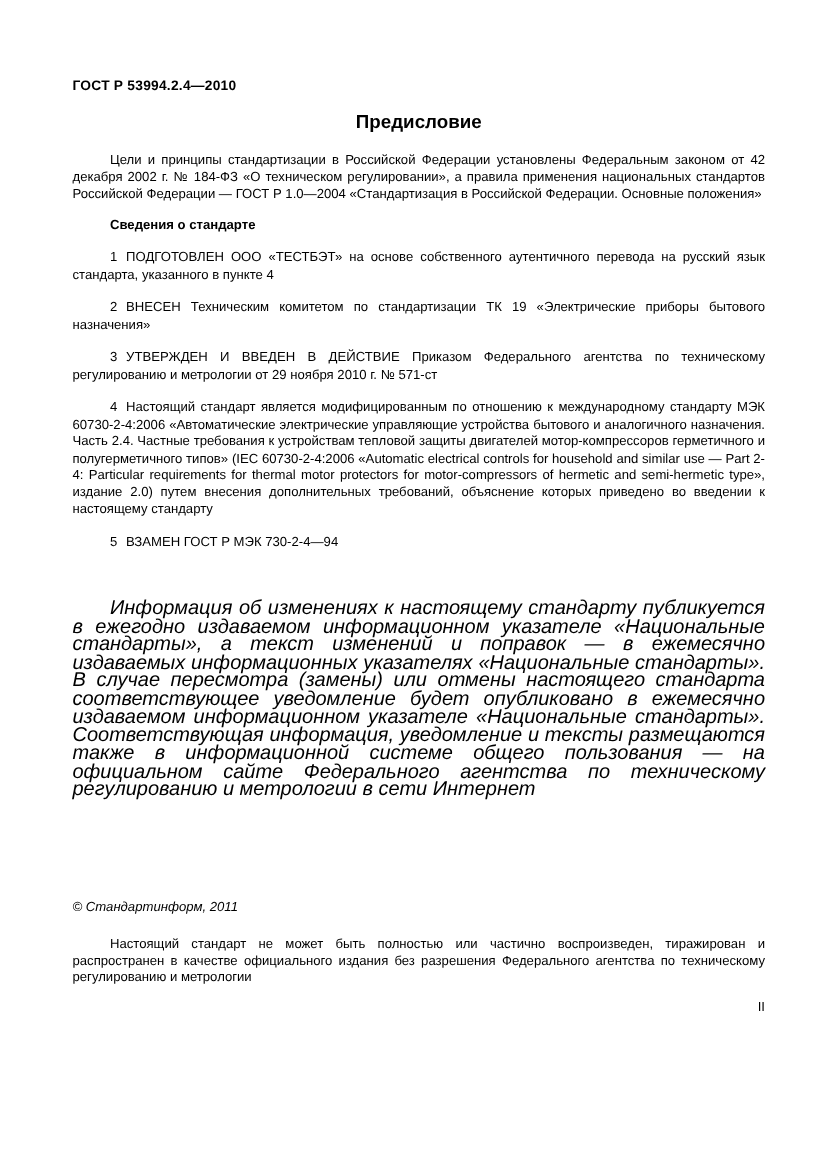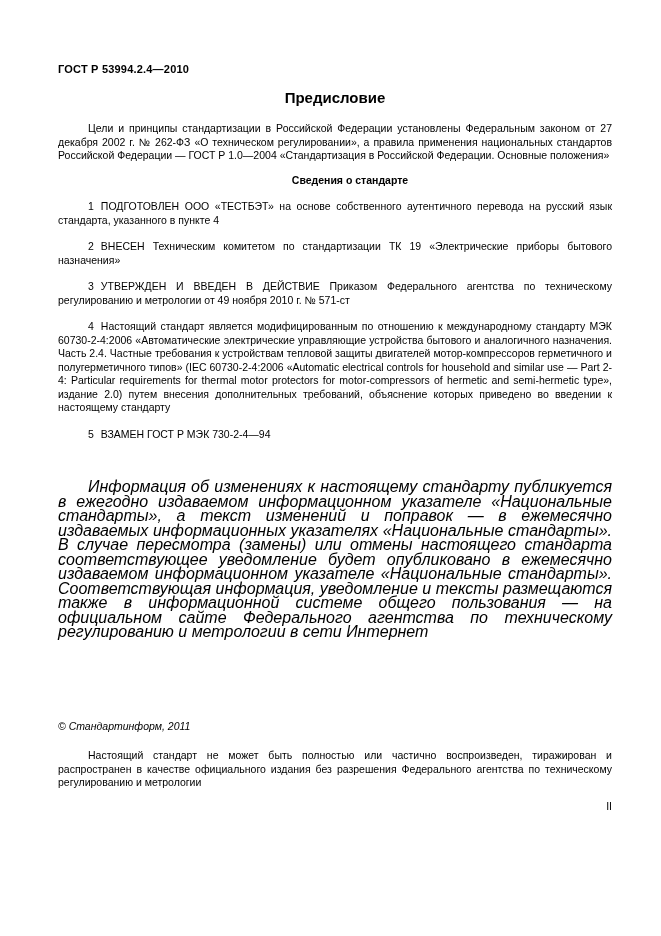--- a/index.html
+++ b/index.html
@@ -39,21 +39,20 @@
     text-align: justify;
   }
   .indent { text-indent: 30px; }
   .p-intro { margin-top: 16px; }
   .section-heading {
     margin-top: 11px;
     font-size: 10.5px;
     font-weight: bold;
     line-height: 13.5px;
     text-indent: 30px;
-    text-align: center;
   }
   .item { margin-top: 13px; }
   .item-first { margin-top: 13px; }
   .item-num { margin-right: 7px; }
   .notice {
     margin-top: 39px;
     font-size: 16px;
     font-style: italic;
     line-height: 14.5px;
     text-align: justify;
@@ -75,29 +74,29 @@
 </style>
 </head>
 <body>
 
 <div class="page">
 
   <header class="doc-code">ГОСТ Р 53994.2.4—2010</header>
 
   <h1 class="title">Предисловие</h1>
 
-  <p class="body-text indent p-intro">Цели и принципы стандартизации в Российской Федерации установлены Федеральным законом от 27 декабря 2002 г. № 262-ФЗ «О техническом регулировании», а правила применения национальных стандартов Российской Федерации — ГОСТ Р 1.0—2004 «Стандартизация в Российской Федерации. Основные положения»</p>
+  <p class="body-text indent p-intro">Цели и принципы стандартизации в Российской Федерации установлены Федеральным законом от 42 декабря 2002 г. № 184-ФЗ «О техническом регулировании», а правила применения национальных стандартов Российской Федерации — ГОСТ Р 1.0—2004 «Стандартизация в Российской Федерации. Основные положения»</p>
 
   <h2 class="section-heading">Сведения о стандарте</h2>
 
   <p class="body-text indent item item-first"><span class="item-num">1</span><span>ПОДГОТОВЛЕН ООО «ТЕСТБЭТ» на основе собственного аутентичного перевода на русский язык стандарта, указанного в пункте 4</span></p>
 
   <p class="body-text indent item"><span class="item-num">2</span><span>ВНЕСЕН Техническим комитетом по стандартизации ТК 19 «Электрические приборы бытового назначения»</span></p>
 
-  <p class="body-text indent item"><span class="item-num">3</span><span>УТВЕРЖДЕН И ВВЕДЕН В ДЕЙСТВИЕ Приказом Федерального агентства по техническому регулированию и метрологии от 49 ноября 2010 г. № 571-ст</span></p>
+  <p class="body-text indent item"><span class="item-num">3</span><span>УТВЕРЖДЕН И ВВЕДЕН В ДЕЙСТВИЕ Приказом Федерального агентства по техническому регулированию и метрологии от 29 ноября 2010 г. № 571-ст</span></p>
 
   <p class="body-text indent item"><span class="item-num">4</span><span>Настоящий стандарт является модифицированным по отношению к международному стандарту МЭК 60730-2-4:2006 «Автоматические электрические управляющие устройства бытового и аналогичного назначения. Часть 2.4. Частные требования к устройствам тепловой защиты двигателей мотор-компрессоров герметичного и полугерметичного типов» (IEC 60730-2-4:2006 «Automatic electrical controls for household and similar use — Part 2-4: Particular requirements for thermal motor protectors for motor-compressors of hermetic and semi-hermetic type», издание 2.0) путем внесения дополнительных требований, объяснение которых приведено во введении к настоящему стандарту</span></p>
 
   <p class="body-text indent item"><span class="item-num">5</span><span>ВЗАМЕН ГОСТ Р МЭК 730-2-4—94</span></p>
 
   <p class="notice">Информация об изменениях к настоящему стандарту публикуется в ежегодно издаваемом информационном указателе «Национальные стандарты», а текст изменений и поправок — в ежемесячно издаваемых информационных указателях «Национальные стандарты». В случае пересмотра (замены) или отмены настоящего стандарта соответствующее уведомление будет опубликовано в ежемесячно издаваемом информационном указателе «Национальные стандарты». Соответствующая информация, уведомление и тексты размещаются также в информационной системе общего пользования — на официальном сайте Федерального агентства по техническому регулированию и метрологии в сети Интернет</p>
 
   <p class="copyright">© Стандартинформ, 2011</p>
 
   <p class="body-text indent repro">Настоящий стандарт не может быть полностью или частично воспроизведен, тиражирован и распространен в качестве официального издания без разрешения Федерального агентства по техническому регулированию и метрологии</p>

